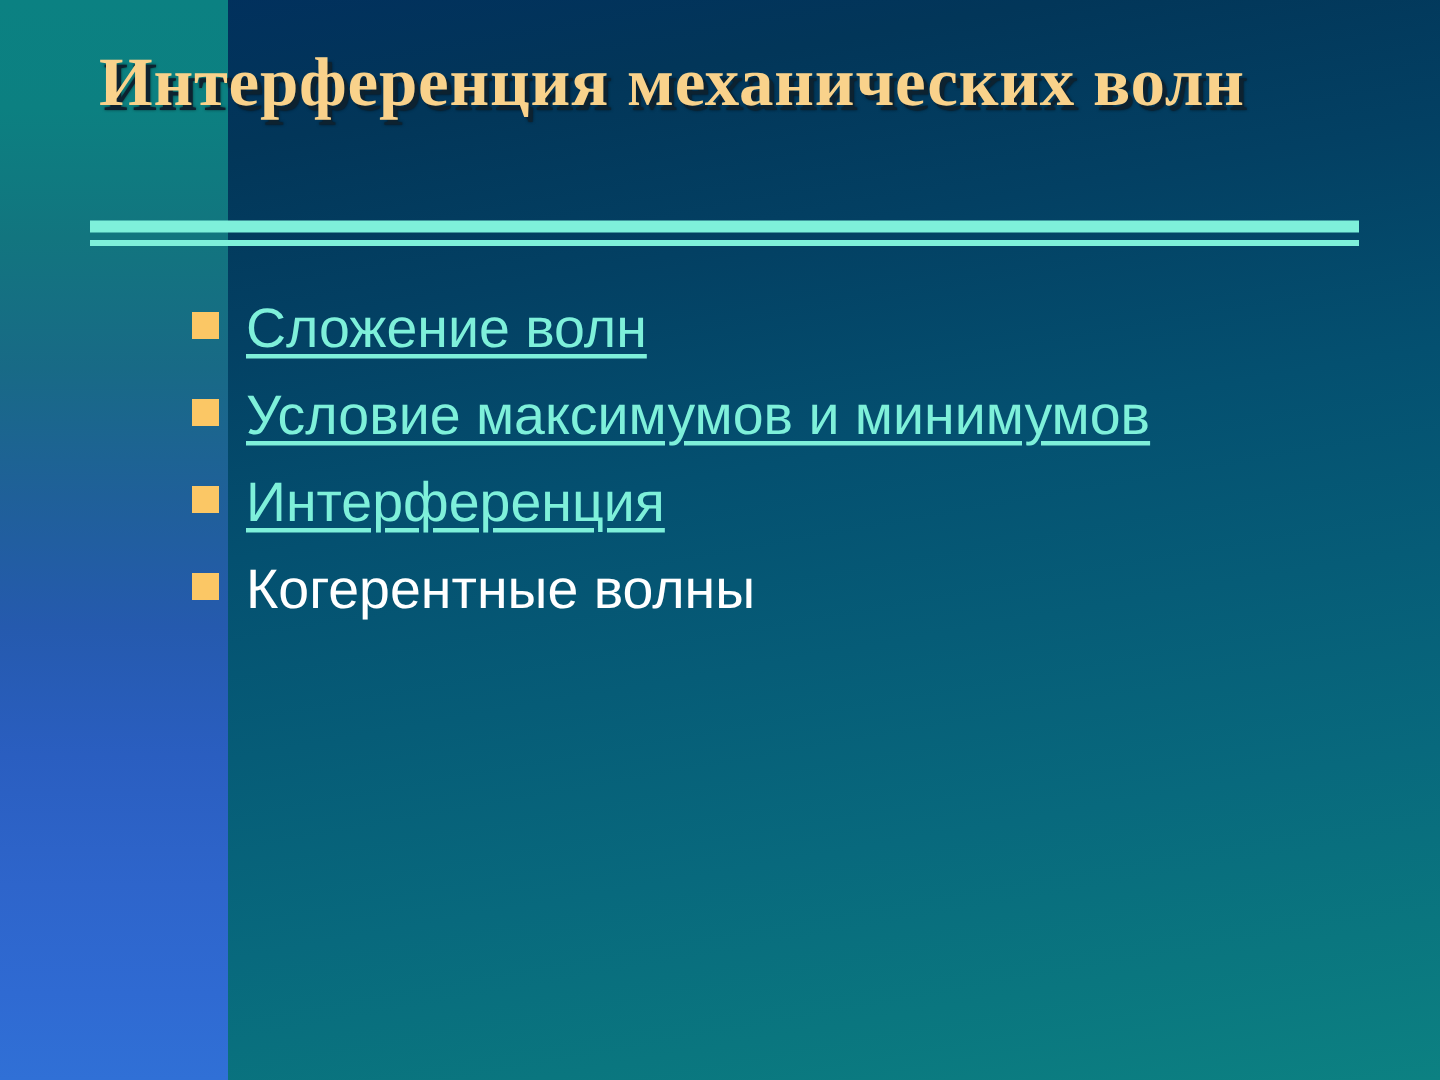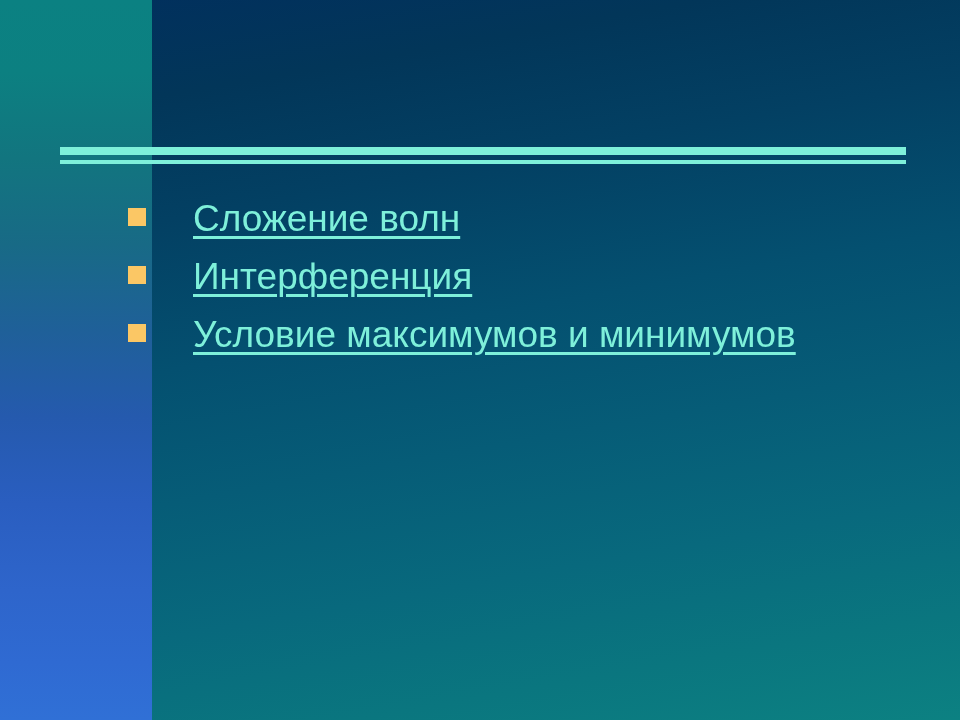--- a/index.html
+++ b/index.html
@@ -91,21 +91,20 @@
   #bullets {
     position: absolute;
     left: 128px;
     top: 196px;
     width: 800px;
   }
   .bullet-row {
     display: flex;
     align-items: flex-start;
     margin-bottom: 12px;
-    gap: 29px;
   }
   .bullet-marker {
     flex: 0 0 auto;
     width: 18px;
     height: 18px;
     margin-top: 12px;
     margin-right: 18px;
     background: #fbc765;
   }
   .bullet-text {
@@ -123,39 +122,44 @@
     text-decoration-thickness: 3px;
   }
 </style>
 </head>
 <body>
 
 <div id="slide">
 
   <div id="sidebar"></div>
 
+  <div id="title">Интерференция механических волн</div>
 
   <div id="rules">
     <div id="rule-thick"></div>
     <div id="rule-thin"></div>
   </div>
 
   <div id="bullets">
 
     <div class="bullet-row">
       <span class="bullet-marker"></span>
       <span class="bullet-text link">Сложение волн</span>
     </div>
 
     <div class="bullet-row">
       <span class="bullet-marker"></span>
+      <span class="bullet-text link">Условие максимумов и минимумов</span>
+    </div>
+
+    <div class="bullet-row">
+      <span class="bullet-marker"></span>
       <span class="bullet-text link">Интерференция</span>
     </div>
 
     <div class="bullet-row">
       <span class="bullet-marker"></span>
-      <span class="bullet-text link">Условие максимумов и минимумов</span>
+      <span class="bullet-text">Когерентные волны</span>
     </div>
-
 
 
   </div>
 </div>
 
 </body></html>

